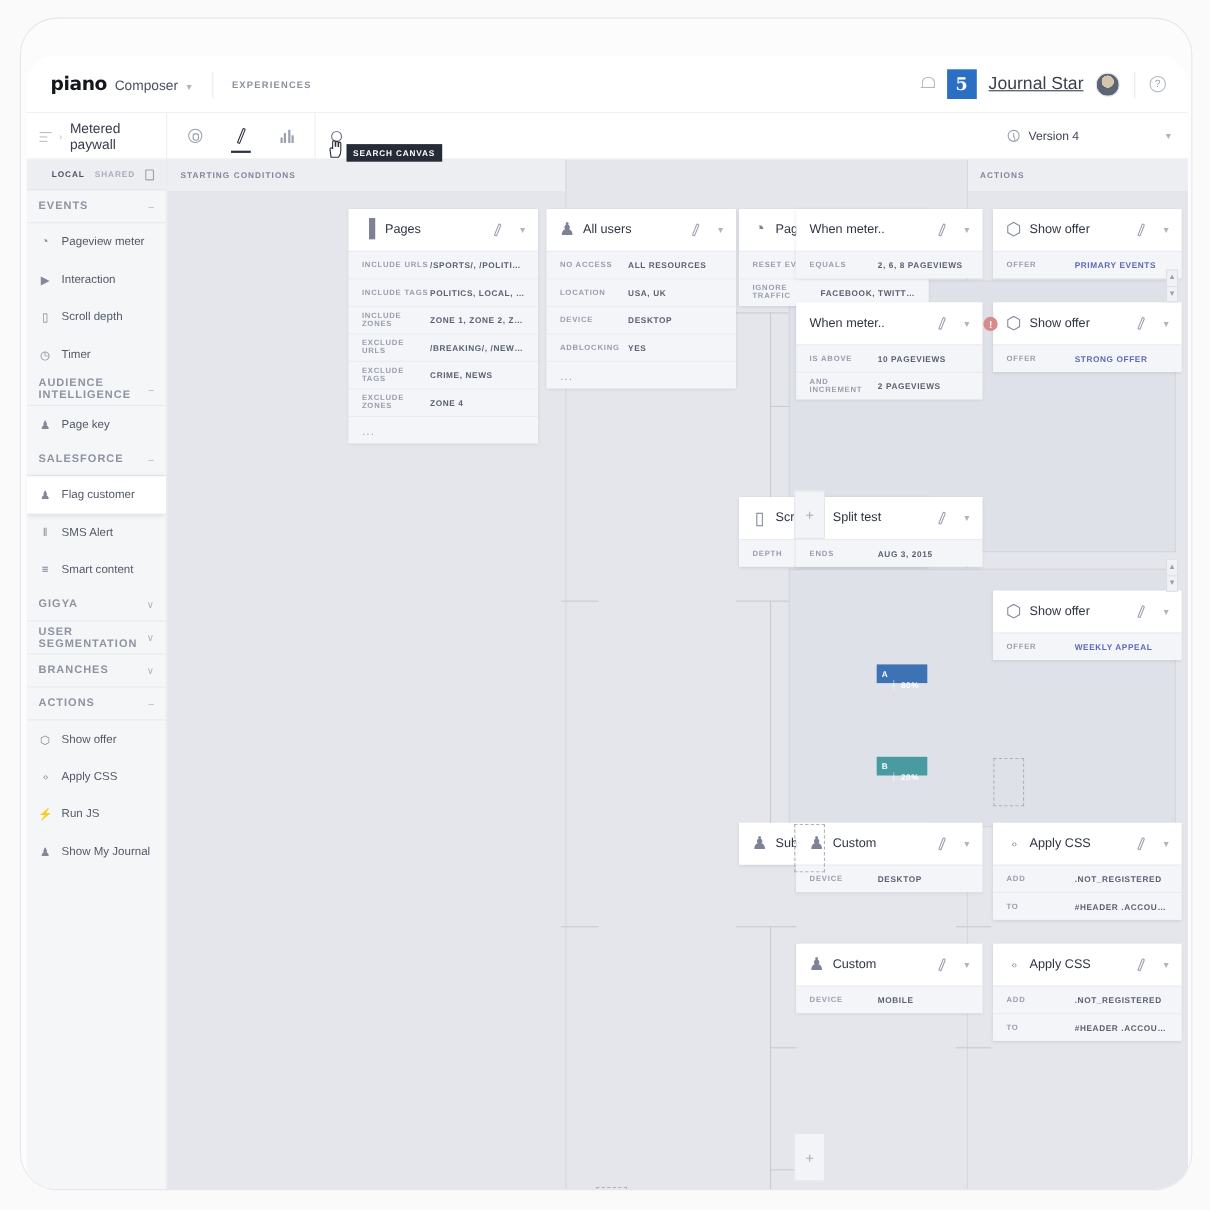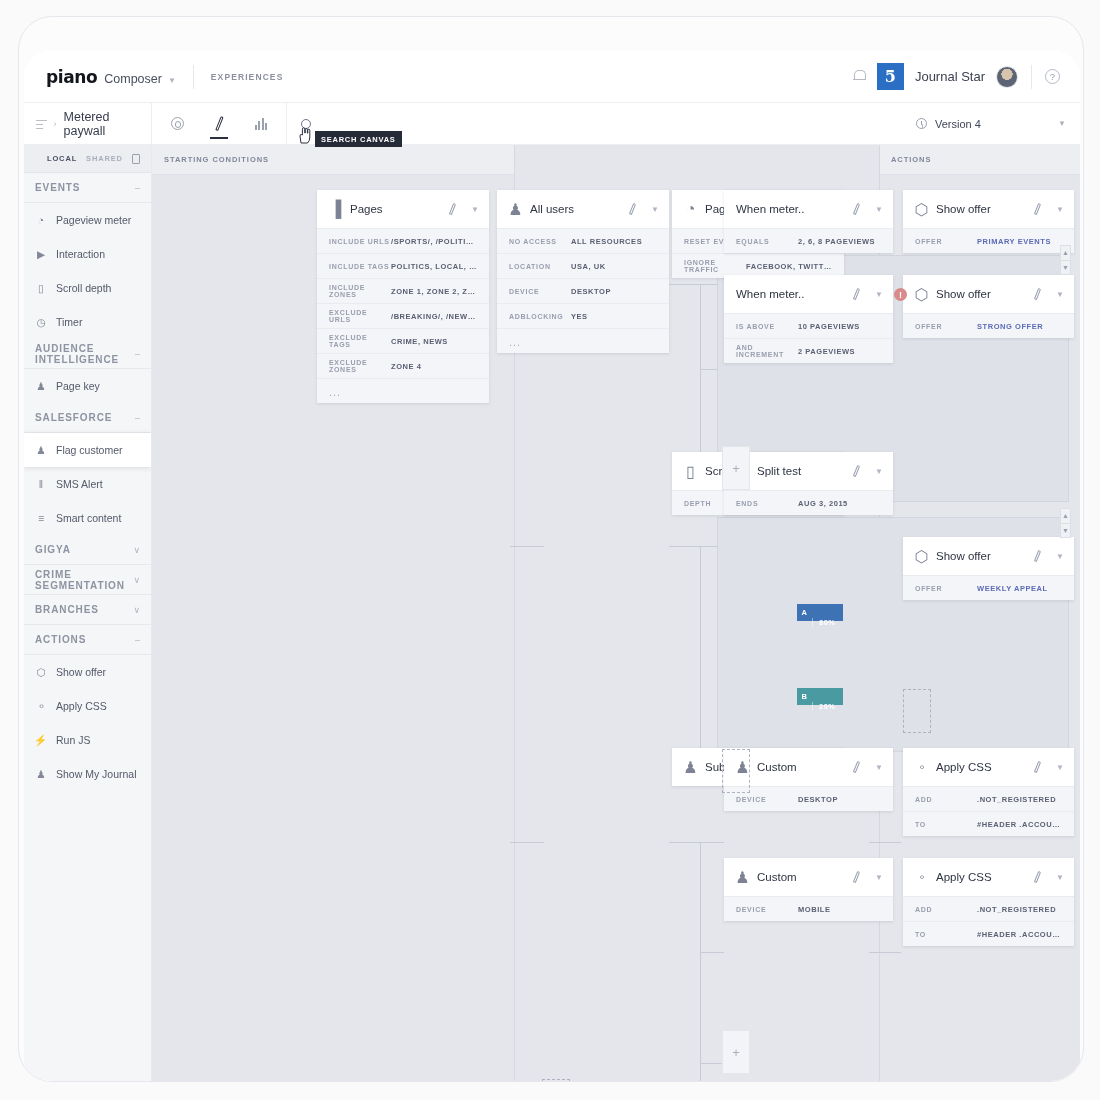--- a/index.html
+++ b/index.html
@@ -65,21 +65,21 @@
     content: ""; position: absolute; left: 0px; top: 9.5px;
     width: 13px; height: 1.2px; background: #70768a;
     box-shadow: 0 2.5px 0 -0.5px #70768a;
   }
   .acct-logo {
     width: 27px; height: 27px; background: #2a6fc4;
     display: flex; align-items: center; justify-content: center;
     color: #fff; font-size: 16px; font-weight: 700;
     font-family: "DejaVu Serif", serif;
   }
-  .acct-name { font-size: 13px; color: #3c4150; }
+  .acct-name { font-size: 16px; color: #3c4150; text-decoration: underline; }
   .avatar {
     width: 22px; height: 22px; border-radius: 50%;
     background: radial-gradient(circle at 50% 36%, #d8c3ad 0 34%, #5d6473 35% 100%);
     border: 1px solid #e2e4ea;
   }
   .help {
     width: 15px; height: 15px; border-radius: 50%;
     border: 1.2px solid #b4b9c6; color: #9aa0ad;
     font-size: 9.5px; display: flex; align-items: center; justify-content: center;
   }
@@ -423,21 +423,21 @@
           </div>
           <div class="navitem">
             <span class="ni">≡</span>
             <span>Smart content</span>
           </div>
           <div class="group">
             <span class="gname">GIGYA</span>
             <span class="gtog">∨</span>
           </div>
           <div class="group">
-            <span class="gname">CRIME SEGMENTATION</span>
+            <span class="gname">USER SEGMENTATION</span>
             <span class="gtog">∨</span>
           </div>
           <div class="group">
             <span class="gname">BRANCHES</span>
             <span class="gtog">∨</span>
           </div>
           <div class="group">
             <span class="gname">ACTIONS</span>
             <span class="gtog">–</span>
           </div>

